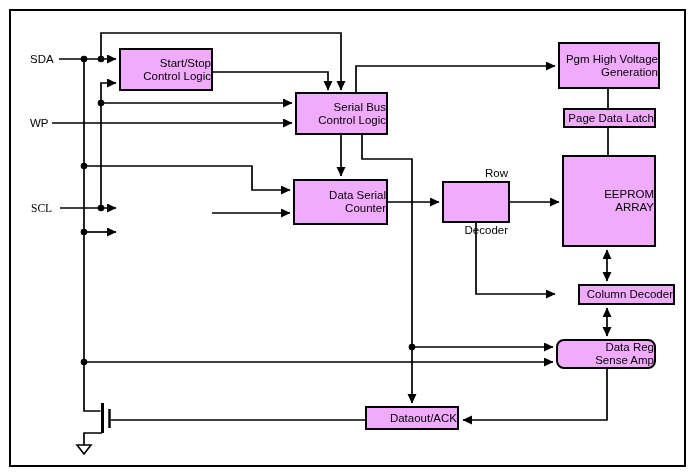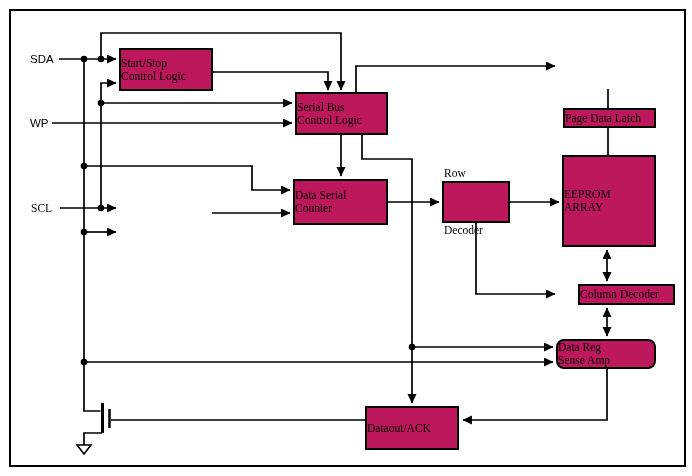--- a/index.html
+++ b/index.html
@@ -7,39 +7,39 @@
     position:relative;width:692px;height:476px;background:#ffffff;
     font-family:"Liberation Sans","DejaVu Sans",sans-serif;
     color:#000;overflow:hidden;
   }
   #border-rect{
     position:absolute;left:9px;top:9px;width:677px;height:458px;
     border:2px solid #000;box-sizing:border-box;
   }
   .wires{position:absolute;left:0;top:0;width:692px;height:476px;}
   .blk{
-    position:absolute;box-sizing:border-box;border:2px solid #000;background:#be185d;
-    display:flex;flex-direction:column;align-items:flex-start;justify-content:center;
-    font-size:11.5px;line-height:13px;text-align:center;white-space:nowrap;font-family:Liberation Serif, serif;
+    position:absolute;box-sizing:border-box;border:2px solid #000;background:#f0abfc;
+    display:flex;flex-direction:column;align-items:flex-end;justify-content:center;
+    font-size:11.5px;line-height:13px;text-align:center;white-space:nowrap;
   }
   .pin{
     position:absolute;font-size:11.5px;line-height:14px;font-weight:normal;
   }
   
   #b-start-stop   {left:119px;top:48px; width:94px; height:43px;}
   #b-serial-bus   {left:295px;top:92px; width:93px; height:43px;}
   #b-data-address {left:293px;top:179px;width:95px; height:46px;}
   #b-slave-address{left:119px;top:199px;width:93px; height:45px;}
   #b-row-decoder  {left:442px;top:181px;width:68px; height:42px;gap:44px;}
   #b-pgm-hv       {left:558px;top:42px; width:102px;height:47px;}
   #b-page-latch   {left:563px;top:108px;width:93px; height:20px;}
   #b-eeprom       {left:562px;top:155px;width:94px; height:92px;}
   #b-col-decoder  {left:558px;top:284px;width:97px; height:21px;margin-left:20px;}
   #b-sense-amp    {left:556px;top:339px;width:100px;height:30px;border-radius:8px;}
-  #b-dataout      {left:365px;top:406px;width:94px; height:44px;}
+  #b-dataout      {left:365px;top:406px;width:94px; height:24px;}
   #pin-sda{left:30px;top:52px;}
   #pin-wp {left:30px;top:116px;}
   #pin-scl{left:31px;top:201px;font-family:Liberation Serif, serif;}
   .w{fill:none;stroke:#000;stroke-width:1.7px;}
   .dot{fill:#000;stroke:none;}
 </style>
 </head>
 <body>
 
 <div id="stage">
@@ -122,20 +122,24 @@
     <div>Data Serial</div>
     <div>Counter</div>
   </div>
 
 
   <div class="blk" id="b-row-decoder">
     <div>Row</div>
     <div>Decoder</div>
   </div>
 
+  <div class="blk" id="b-pgm-hv">
+    <div>Pgm High Voltage</div>
+    <div>Generation</div>
+  </div>
 
   <div class="blk" id="b-page-latch">
     <div>Page Data Latch</div>
   </div>
 
   <div class="blk" id="b-eeprom">
     <div>EEPROM</div>
     <div>ARRAY</div>
   </div>
 

